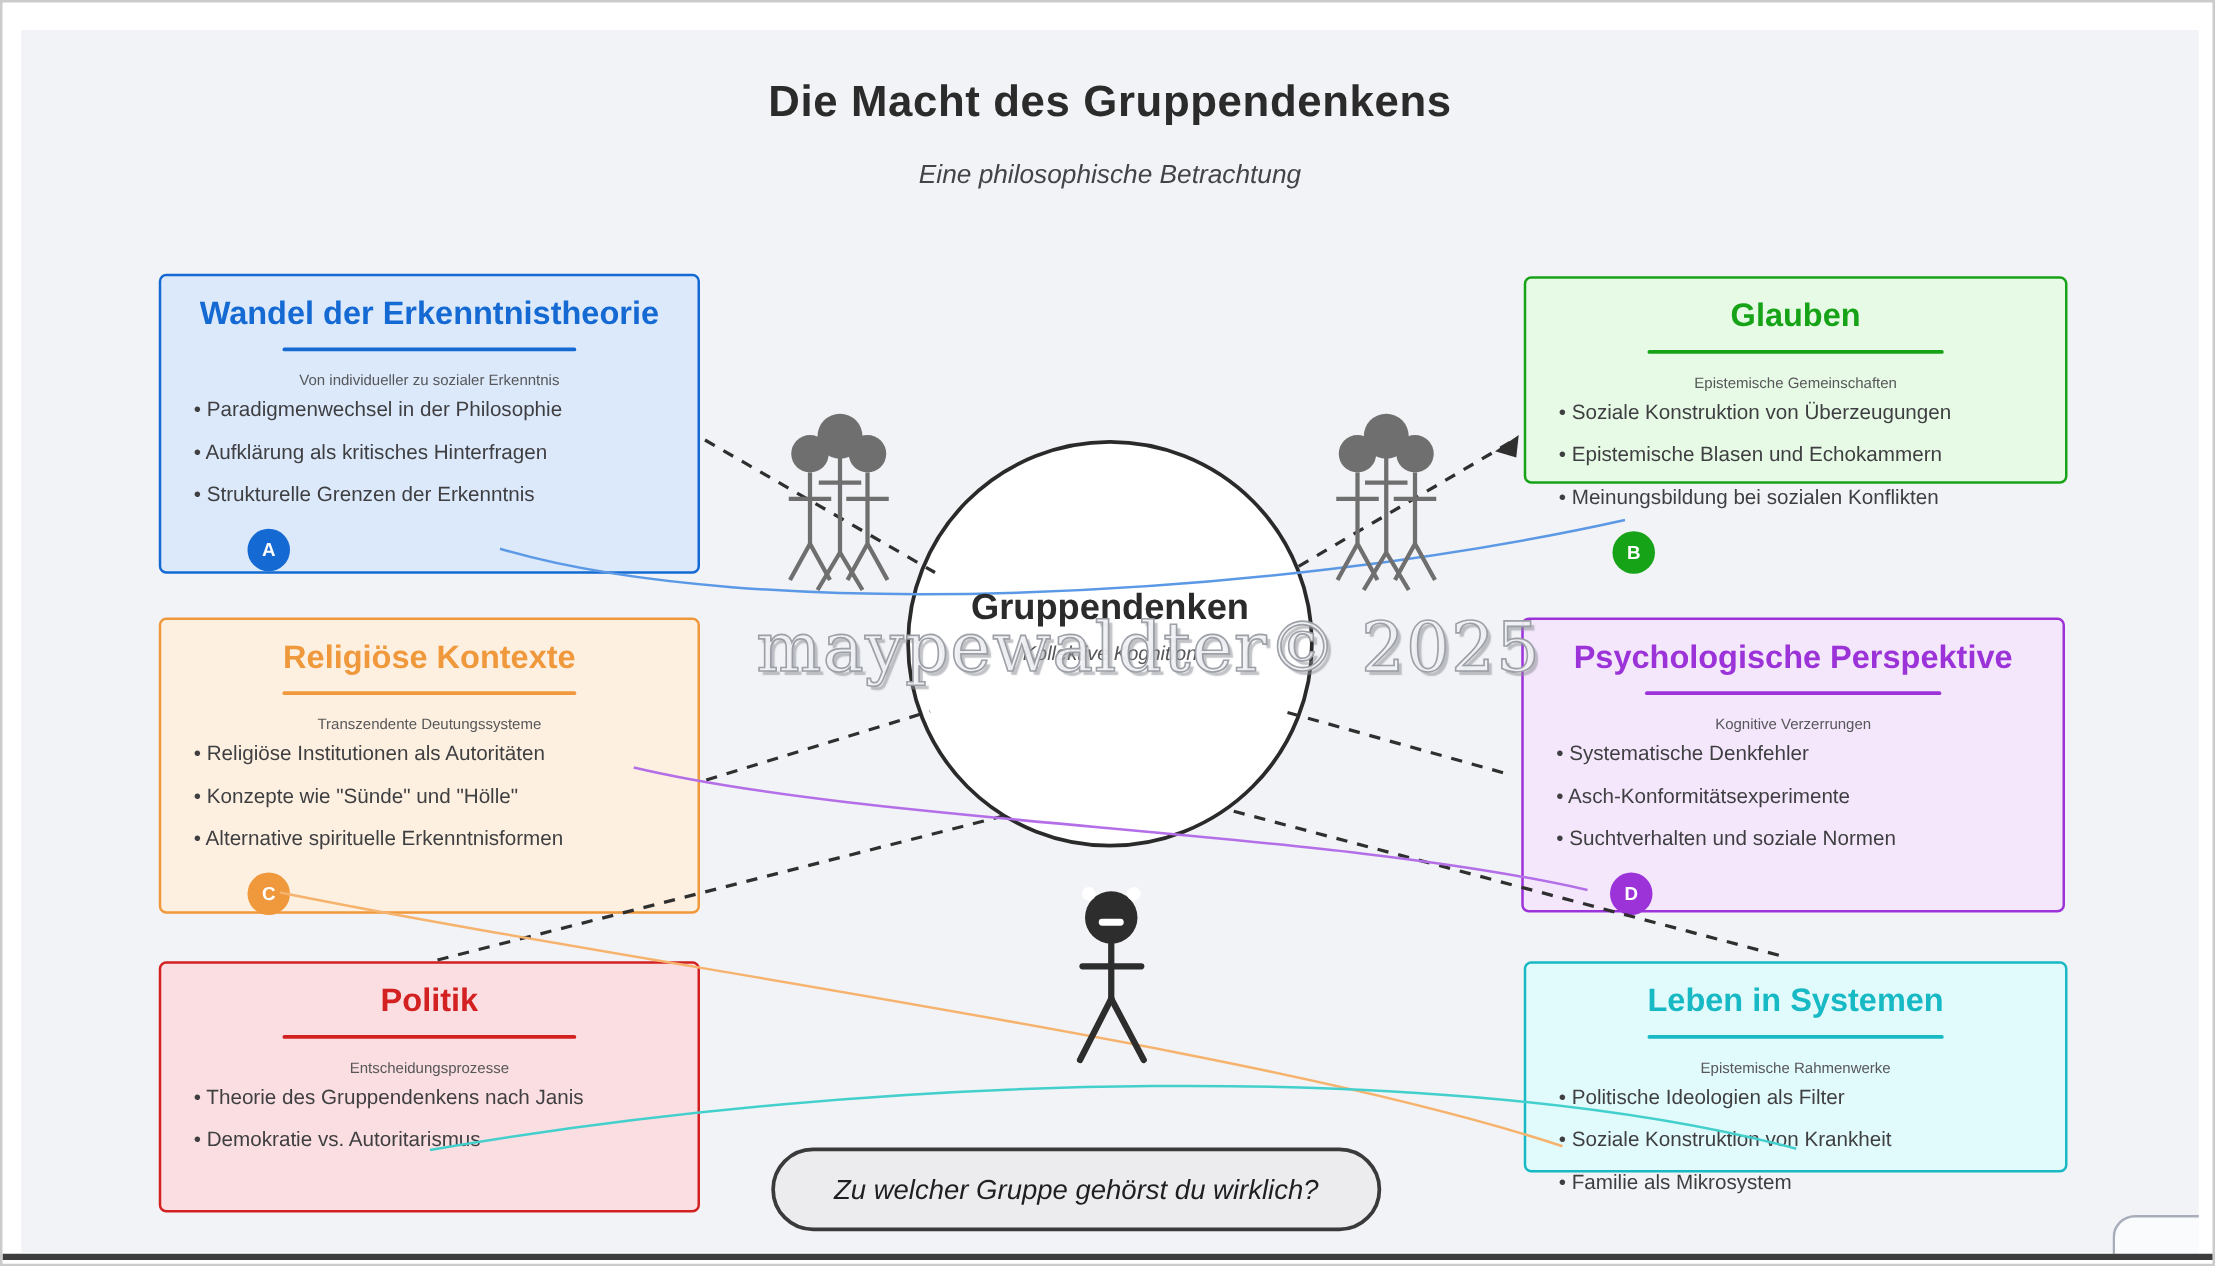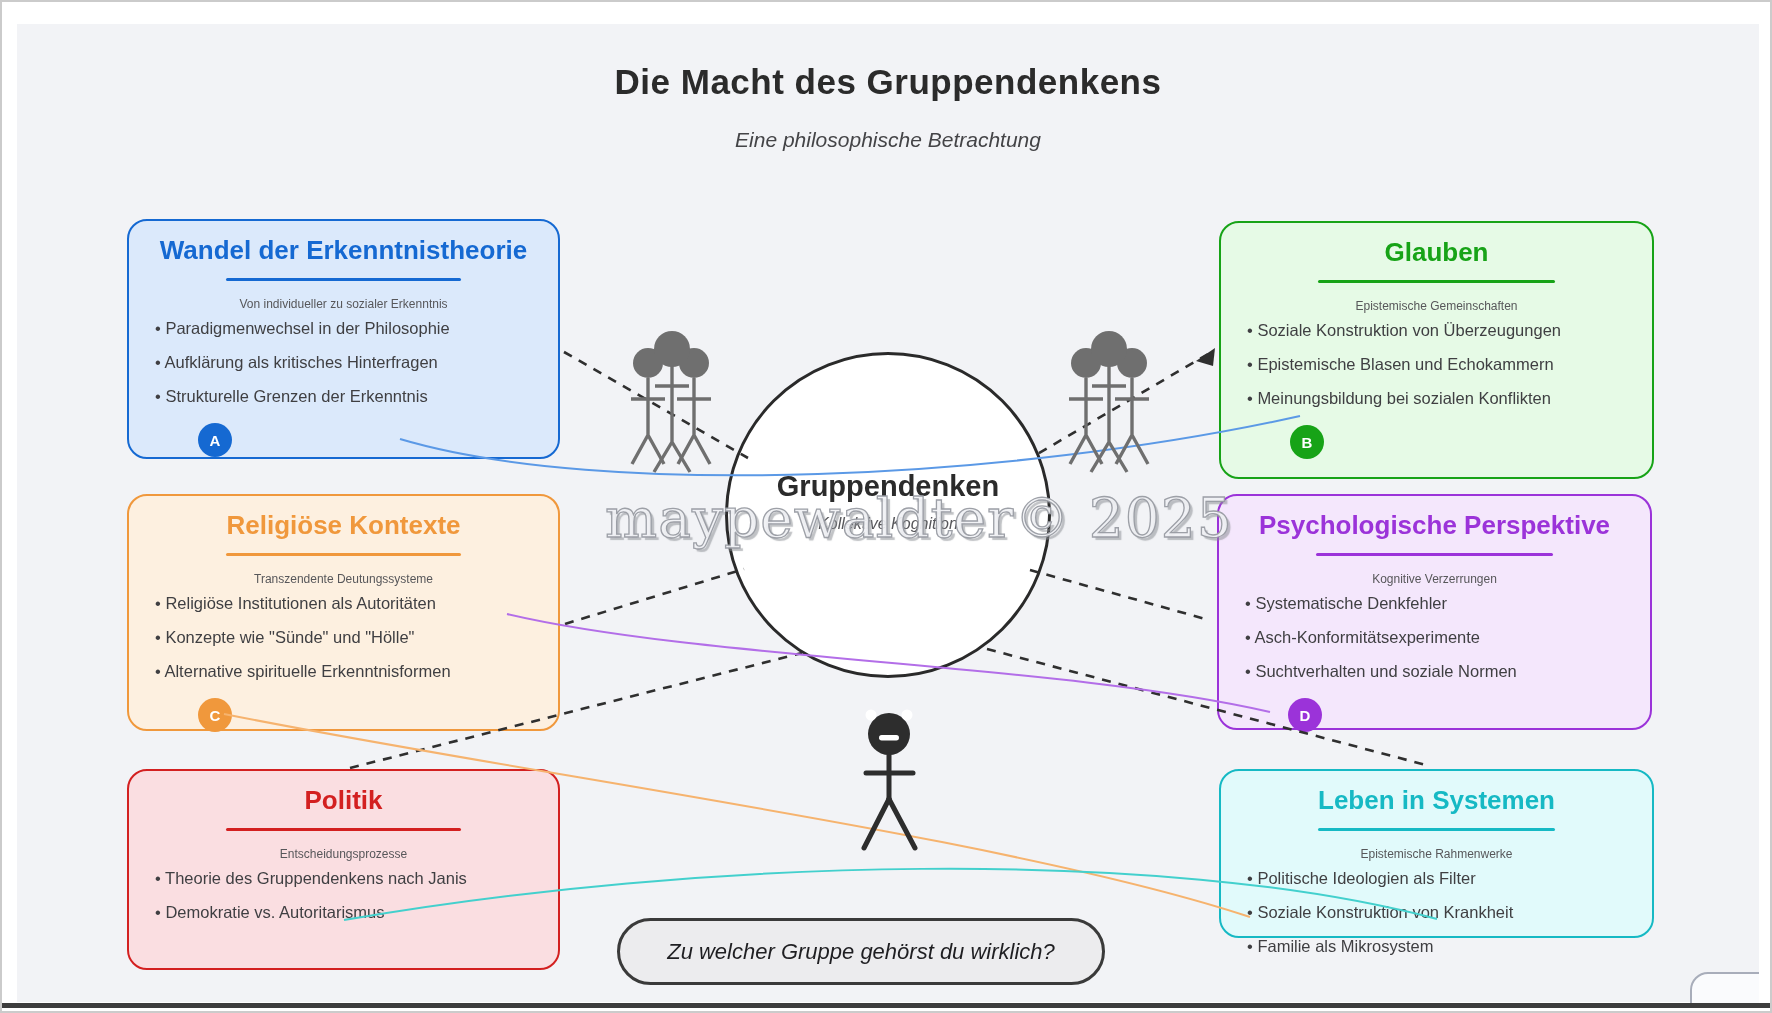--- a/index.html
+++ b/index.html
@@ -20,21 +20,21 @@
 
   .header{position:absolute;left:0;top:60px;width:1772px;text-align:center;z-index:1;}
   .main-title{font-size:35px;font-weight:bold;color:#2b2b2b;letter-spacing:.5px;}
   .main-subtitle{margin-top:26px;font-size:21px;font-style:italic;color:#444447;}
 
   
   .panel{
     position:absolute;width:433px;
     background:var(--fill);
     border:2.5px solid var(--accent);
-    border-radius:20px;
+    border-radius:6px;
     z-index:1;
     box-sizing:border-box;
   }
   .panel-title{margin-top:14px;text-align:center;font-size:26px;font-weight:bold;color:var(--accent);}
   .panel-rule{width:55%;height:3px;background:var(--accent);margin:12px auto 0 auto;border-radius:2px;}
   .panel-subtitle{margin-top:16px;text-align:center;font-size:12px;color:#57575a;}
   .panel ul{margin:8px 0 0 26px;padding:0;list-style:none;}
   .panel li{font-size:16.5px;color:#3f3f42;margin-bottom:15px;}
   .panel li::before{content:"• ";color:#3f3f42;}
   .badge{
@@ -88,21 +88,21 @@
   <div class="panel-rule"></div>
   <div class="panel-subtitle">Von individueller zu sozialer Erkenntnis</div>
   <ul>
     <li>Paradigmenwechsel in der Philosophie</li>
     <li>Aufklärung als kritisches Hinterfragen</li>
     <li>Strukturelle Grenzen der Erkenntnis</li>
   </ul>
   <div class="badge">A</div>
 </div>
 
-<div class="panel" style="left: 1217px; top: 219px; height: 258px; width: 435px; --accent: #17a317; --fill: #e6fae6;">
+<div class="panel" style="left: 1217px; top: 219px; height: 166px; width: 435px; --accent: #17a317; --fill: #e6fae6;">
   <div class="panel-title">Glauben</div>
   <div class="panel-rule"></div>
   <div class="panel-subtitle">Epistemische Gemeinschaften</div>
   <ul>
     <li>Soziale Konstruktion von Überzeugungen</li>
     <li>Epistemische Blasen und Echokammern</li>
     <li>Meinungsbildung bei sozialen Konflikten</li>
   </ul>
   <div class="badge">B</div>
 </div>

